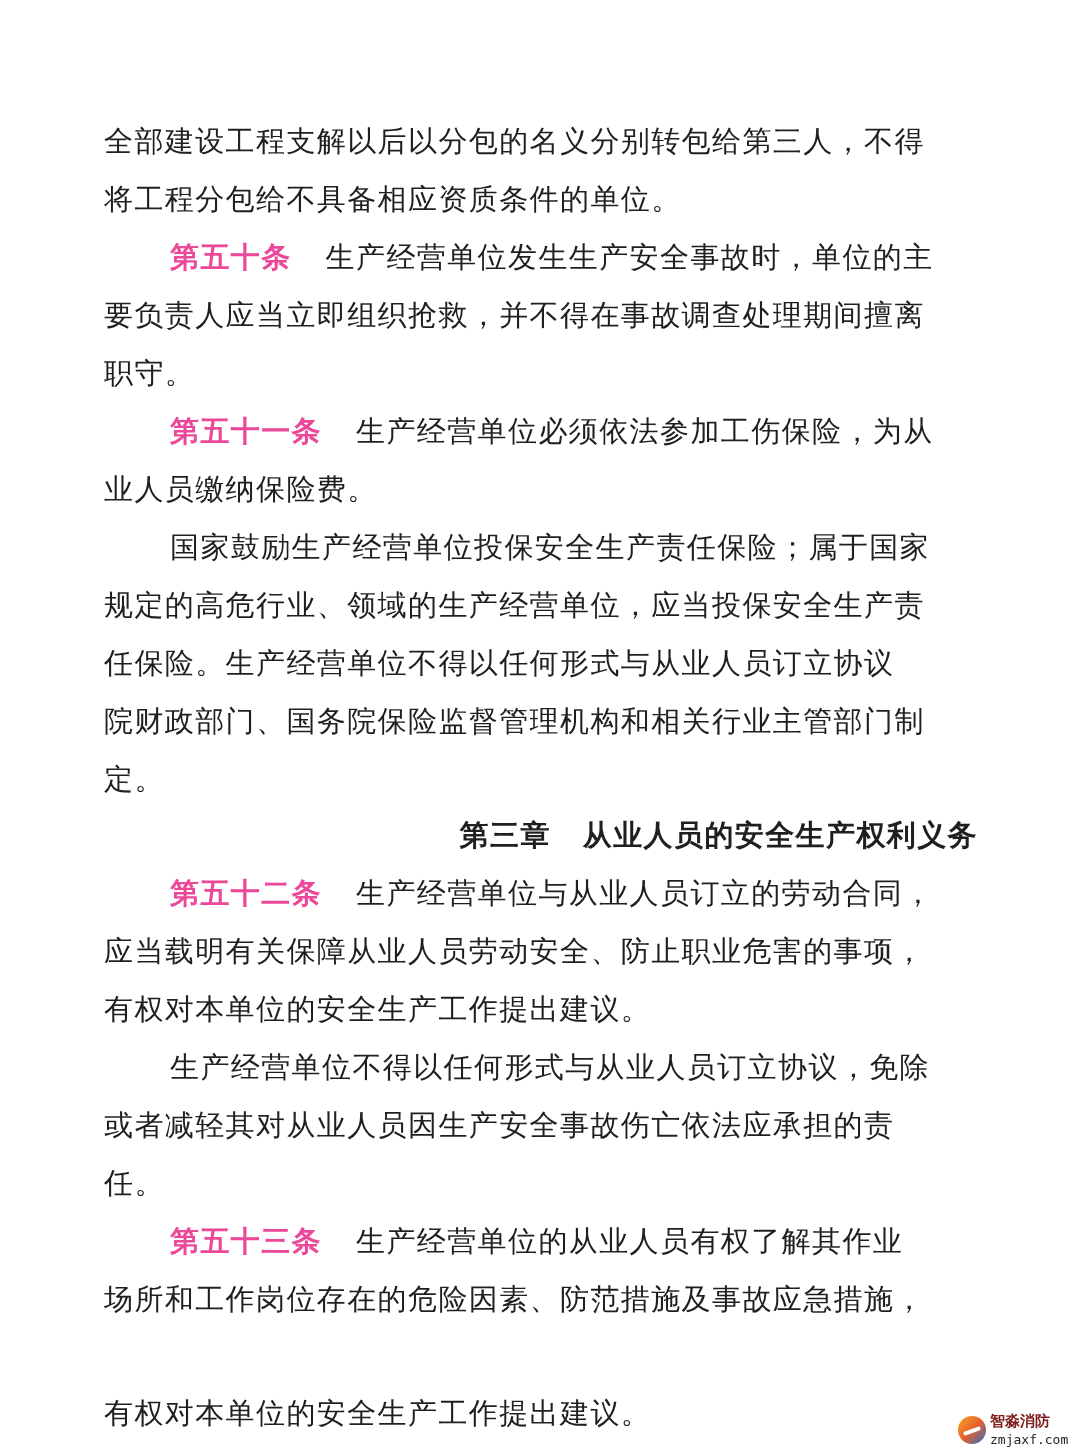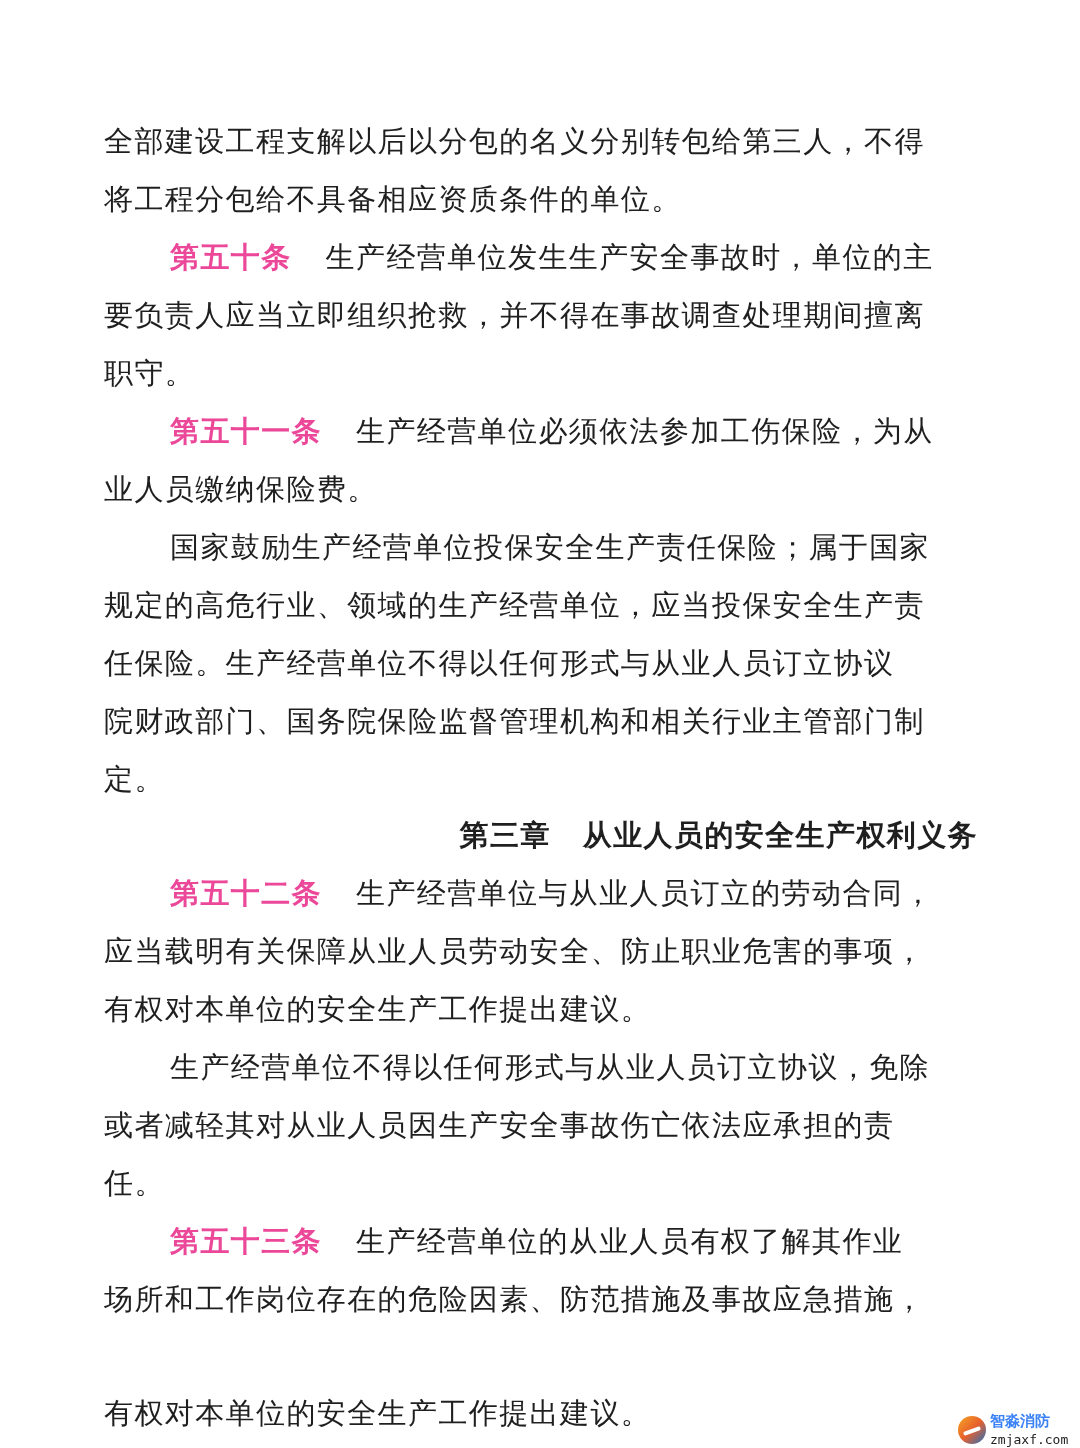--- a/index.html
+++ b/index.html
@@ -9,21 +9,21 @@
   .line { position:absolute; left:0; height:58px; font-size:29px; line-height:58px;
           white-space:nowrap; letter-spacing:1.4px; }
   .indent { padding-left:66px; }
   .art { font-family:"DejaVu Sans","Liberation Sans",sans-serif; font-weight:bold; color:#ec4899; margin-right:34px; }
   .chapter { font-family:Liberation Serif, serif; font-weight:bold; width:874px; text-align:right; }
   .chapter .gap { display:inline-block; width:32px; }
   .wm { position:absolute; left:958px; top:1410px; width:115px; height:36px; }
   .wm-logo { position:absolute; left:0; top:6px; width:28px; height:28px; border-radius:50%;
              background:linear-gradient(135deg,#f5a623 0%,#e8602c 50%,#1e6fc0 100%); }
   .wm-logo:after { content:""; position:absolute; left:5px; top:13px; width:18px; height:4px; background:#fff; transform:rotate(-20deg); border-radius:2px; }
-  .wm-name { position:absolute; left:32px; top:2px; font-size:15px; font-weight:bold; color:#3b82f6;
+  .wm-name { position:absolute; left:32px; top:2px; font-size:15px; font-weight:bold; color:#7f1d1d;
              font-family:"DejaVu Sans","Liberation Sans",sans-serif; white-space:nowrap; }
   .wm-url { position:absolute; left:32px; top:22px; font-size:13px; color:#222;
             font-family:"DejaVu Sans Mono","Liberation Mono",monospace; white-space:nowrap; }
 </style>
 </head>
 <body>
 
 <div class="page">
   <div class="line" style="top:0px">全部建设工程支解以后以分包的名义分别转包给第三人，不得</div>
   <div class="line" style="top:58px">将工程分包给不具备相应资质条件的单位。</div>

